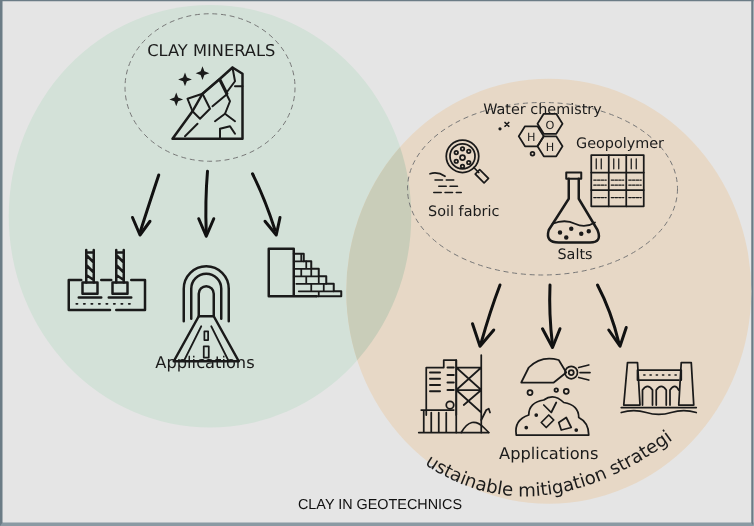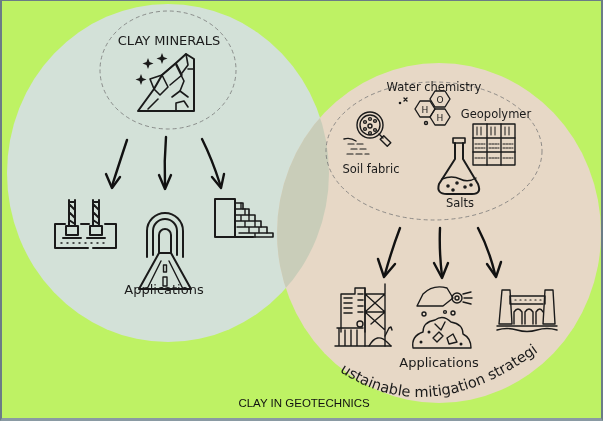--- a/index.html
+++ b/index.html
@@ -1,18 +1,18 @@
 <!DOCTYPE html>
 <html><head>
 <meta charset="utf-8">
 <style>
   html, body { margin:0; padding:0; background:#ffffff; }
   body { width:603px; height:421px; overflow:hidden; position:relative; font-family:"Liberation Sans", sans-serif; }
   #frame { position:absolute; left:0; top:0; width:603px; height:421px; box-sizing:border-box;
-           border-top:1px solid #6b7c86; border-left:2px solid #6b7c86; border-right:2px solid #6b7c86; border-bottom:3px solid #8a9aa3; background:#bef264; }
+           border-top:1px solid #6b7c86; border-left:2px solid #6b7c86; border-right:2px solid #6b7c86; border-bottom:3px solid #8a9aa3; background:#e5e5e5; }
   svg { position:absolute; left:0; top:0; }
   .lbl { font-family:"DejaVu Sans", sans-serif; fill:#1b1b1b; }
   .cap { font-family:"Liberation Sans", sans-serif; fill:#111; }
   .ic { fill:none; stroke:#1a1a1a; stroke-width:2; stroke-linejoin:round; stroke-linecap:round; }
   .ict { fill:none; stroke:#1a1a1a; stroke-width:1.4; stroke-linejoin:round; stroke-linecap:round; }
   .arrow { fill:none; stroke:#111; stroke-width:2.4; stroke-linecap:round; stroke-linejoin:round; }
 </style>
 </head>
 <body>
 

